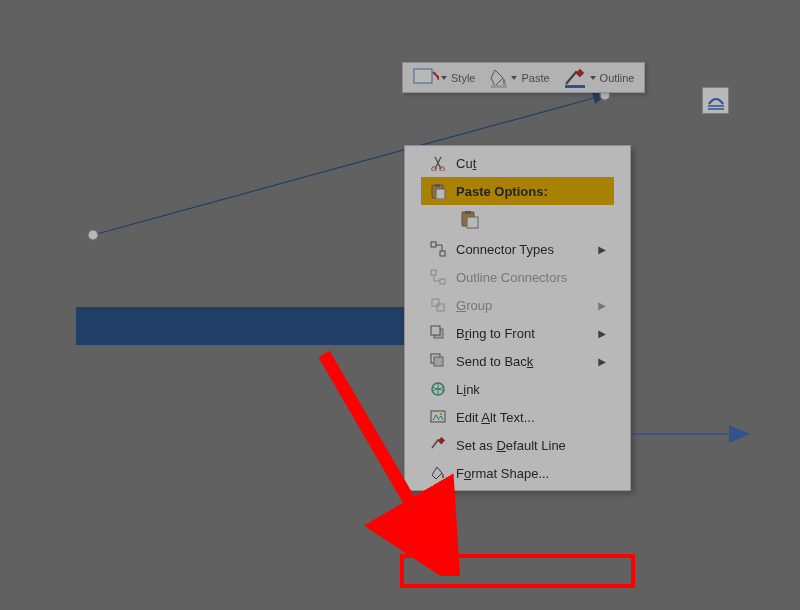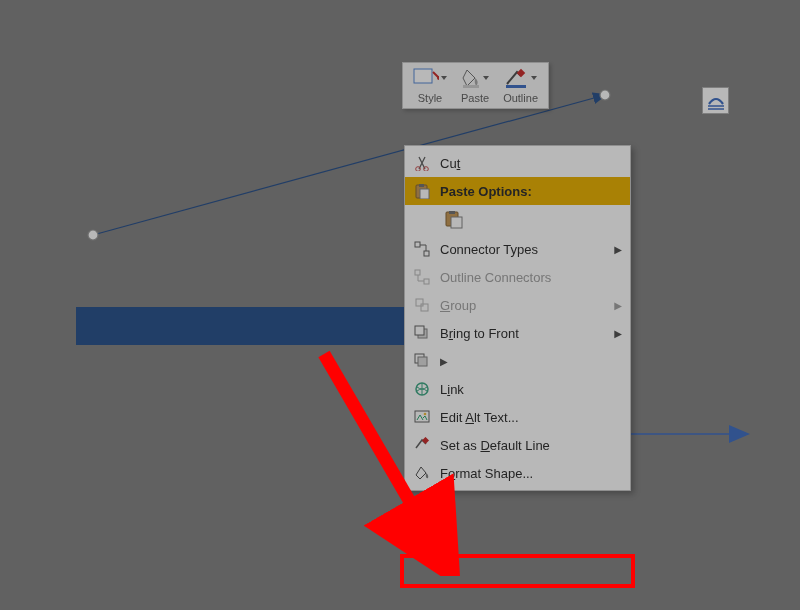--- a/index.html
+++ b/index.html
@@ -22,21 +22,20 @@
     background: #f7f7f7;
     border: 1px solid #c6c6c6;
     box-shadow: 2px 2px 4px rgba(0,0,0,.2);
     display: flex;
     padding: 5px 10px 4px 10px;
     gap: 14px;
     align-items: flex-end;
   }
   .toolbar-btn {
     display: flex;
-    flex-direction: column;
     align-items: center;
     gap: 4px;
     cursor: pointer;
   }
   .toolbar-btn .icon-row { display: flex; align-items: center; gap: 2px; }
   .toolbar-lbl { font-size: 11px; color: #666; }
   .drop-tri {
     width: 0; height: 0;
     border-left: 3px solid transparent;
     border-right: 3px solid transparent;
@@ -83,21 +82,21 @@
 
   
   .ctx-menu {
     position: absolute;
     left: 404px;
     top: 145px;
     width: 227px;
     background: #fff;
     border: 1px solid #c6c6c6;
     box-shadow: 3px 3px 6px rgba(0,0,0,.25);
-    padding: 3px 0;
+    padding: 3px 16px;
   }
   .ctx-item {
     display: flex;
     align-items: center;
     gap: 7px;
     height: 28px;
     padding: 0 8px 0 6px;
     cursor: pointer;
     position: relative;
   }
@@ -305,20 +304,21 @@
     <span class="sub-arrow">▶</span>
   </div>
 
   <div class="ctx-item">
     <span class="ctx-icon">
       <svg width="16" height="16">
           <rect x="1" y="1" width="9" height="9" fill="#fff" stroke="#666"></rect>
           <rect x="4" y="4" width="9" height="9" fill="#ddd" stroke="#888"></rect>
         </svg>
     </span>
+    <span class="ctx-label">Send to Bac<span class="u">k</span></span>
     <span class="sub-arrow">▶</span>
   </div>
 
   <div class="ctx-item">
     <span class="ctx-icon">
       <svg width="16" height="16">
           <circle cx="8" cy="8" r="6" fill="none" stroke="#4a8" stroke-width="1.5"></circle>
           <path d="M 3 6 Q 8 10 13 6 M 3 10 Q 8 6 13 10 M 8 2 L 8 14" stroke="#4a8" fill="none"></path>
         </svg>
     </span>

